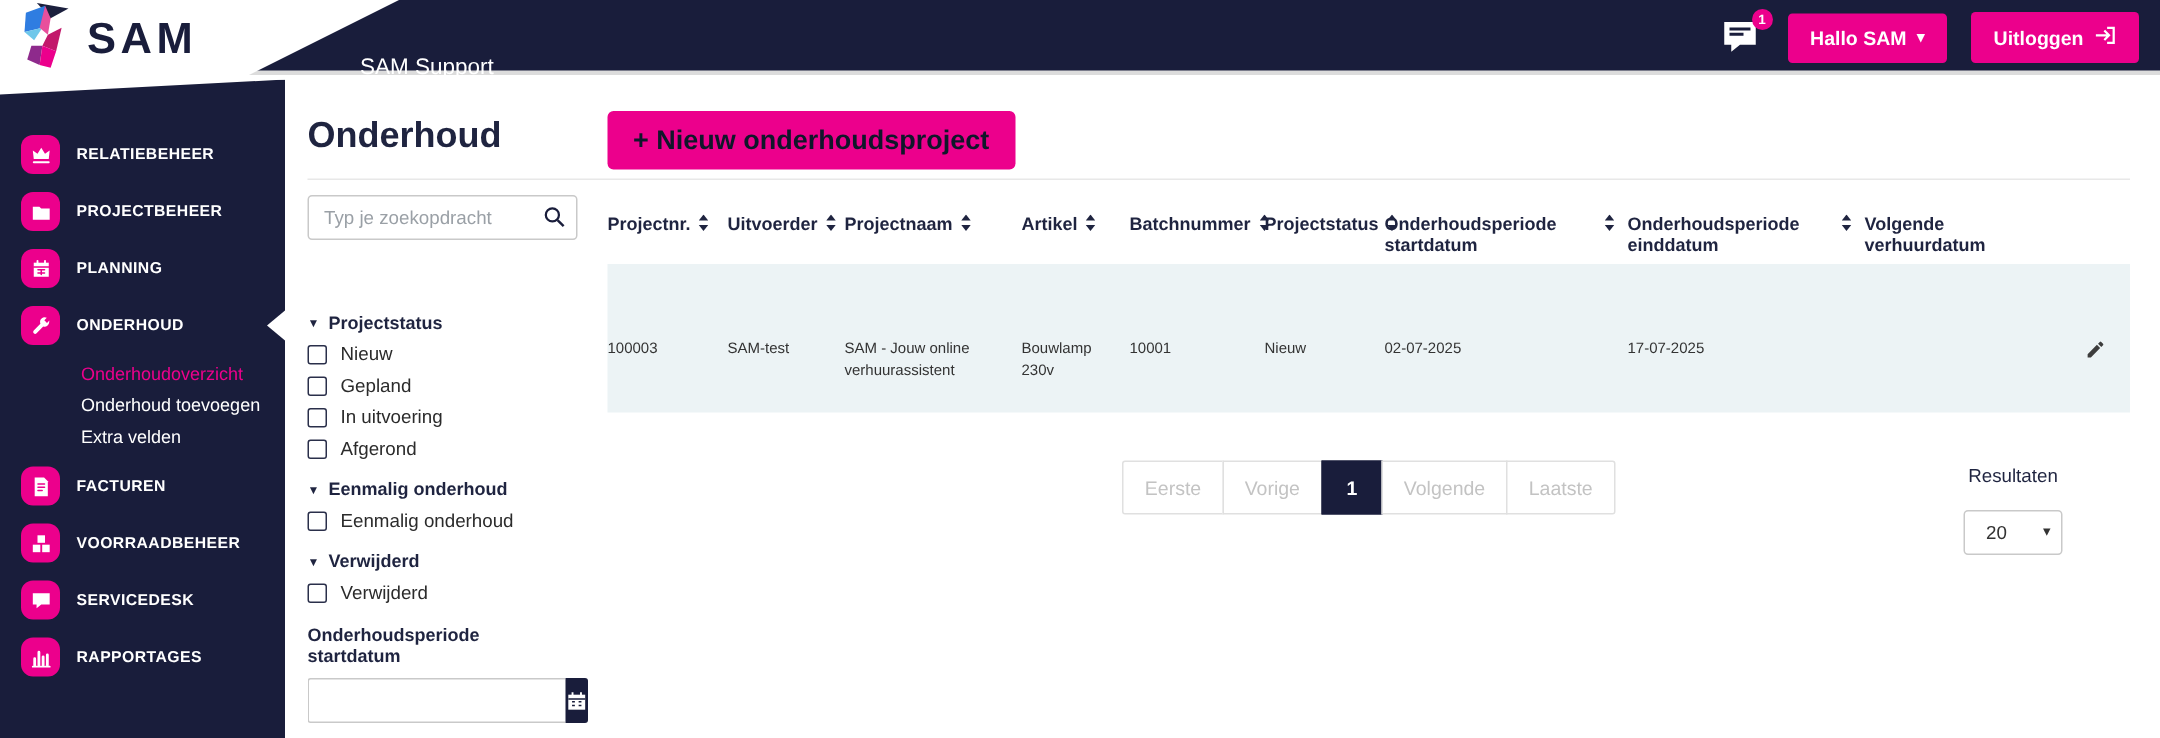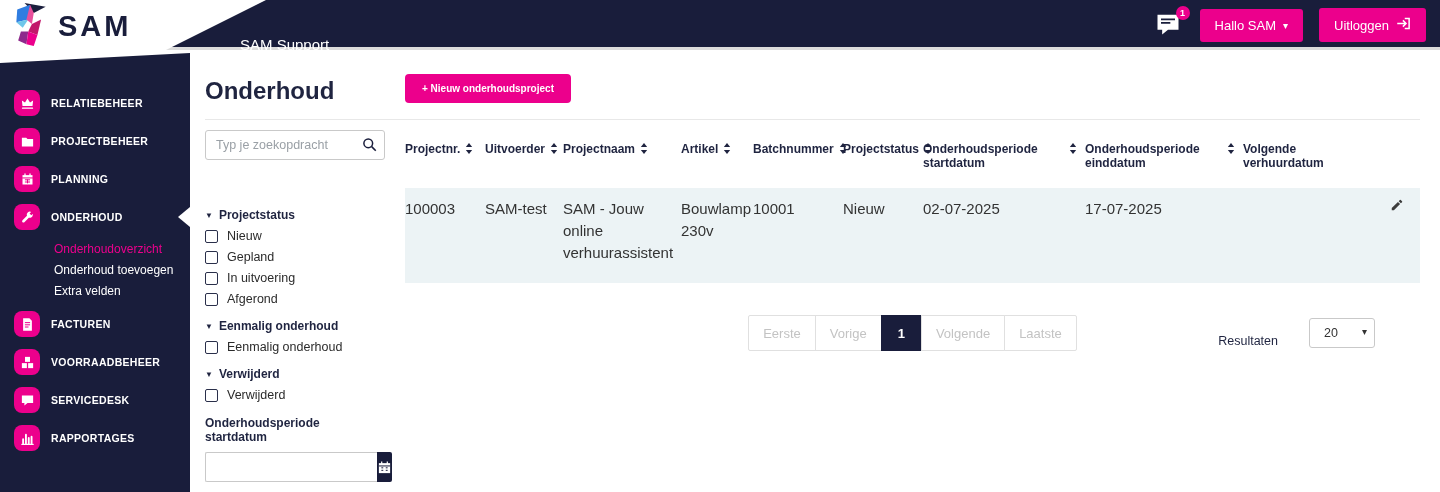--- a/index.html
+++ b/index.html
@@ -11,21 +11,21 @@
   .logo-plate { position:absolute; top:0; left:0; width:272px; height:53px; background:#fff;
     clip-path:polygon(0 0, 266px 0, 160px 53px, 0 53px);
     display:flex; align-items:center; padding-left:12px; gap:8px; z-index:12; }
   .logo-text { font-size:29px; font-weight:bold; letter-spacing:3px; color:#191d3b; }
   .support-label { position:absolute; left:240px; top:19px; color:#fff; font-size:15px; font-weight:normal;margin-top:17px; }
   .topbar-right { position:absolute; right:14px; top:0; height:50px; display:flex; align-items:center; gap:16px; }
   .chat-wrap { position:relative; width:30px; height:30px; cursor:pointer; }
   .chat-badge { position:absolute; top:-4px; right:-6px; min-width:14px; height:14px; border-radius:50%;
     background:#ec008c; color:#fff; font-size:9px; font-weight:bold; display:flex; align-items:center; justify-content:center; }
   .pill-btn { background:#ec008c; color:#fff; border:none; border-radius:3px; font-family:inherit;
-    font-size:13px; font-weight:normal; padding:9px 15px; cursor:pointer; display:flex; align-items:center; gap:7px; }
+    font-size:13px; font-weight:bold; padding:9px 15px; cursor:pointer; display:flex; align-items:center; gap:7px; }
   .caret { font-size:10px; }
 
   
   .sidebar { position:absolute; top:53px; left:0; width:190px; height:439px; background:#191d3b;
     clip-path:polygon(0 10px, 100% 0, 100% 100%, 0 100%); z-index:5; }
   .side-nav { margin-top:34px; }
   .side-item { position:relative; display:flex; align-items:center; gap:11px; padding:3px 0 3px 14px;
     margin-bottom:6px; cursor:pointer; }
   .side-icon { width:26px; height:26px; background:#ec008c; border-radius:8px; flex-shrink:0;
     display:flex; align-items:center; justify-content:center; }
@@ -34,22 +34,22 @@
   .side-item.active::after { content:""; position:absolute; right:0; top:50%; transform:translateY(-50%);
     border-top:10px solid transparent; border-bottom:10px solid transparent; border-right:12px solid #fff; }
   .side-sub { padding:0 0 2px 54px; margin-bottom:4px; }
   .side-sub-item { color:#fff; font-size:12px; line-height:21px; cursor:pointer; }
   .side-sub-item.active { color:#ec008c; }
 
   
   .main { position:absolute; left:190px; top:53px; right:0; bottom:0; background:#fff; padding:0 20px 0 15px; }
   .title-row { position:relative; margin-top:24px; height:34px; }
   .page-title { font-size:24px; font-weight:bold; color:#1f2440; }
-  .new-btn { position:absolute; left:200px; top:-3px; background:#ec008c; color:#ffffff; border:none; border-radius:4px;
-    font-family:inherit; font-size:10px; font-weight:bold; padding:9px 17px; cursor:pointer; }
+  .new-btn { position:absolute; left:200px; top:-3px; background:#ec008c; color:#0f172a; border:none; border-radius:4px;
+    font-family:inherit; font-size:18px; font-weight:bold; padding:9px 17px; cursor:pointer; }
   .divider { border-bottom:1px solid #e8e8e8; margin-top:8px; }
 
   .cols { display:flex; gap:20px; margin-top:10px; }
   .filter-col { width:180px; flex-shrink:0; }
   .search-wrap { position:relative; }
   .search-input { width:100%; height:30px; border:1px solid #c9c9c9; border-radius:3px; padding:6px 28px 6px 10px;
     font-family:inherit; font-size:12.5px; color:#333; }
   .search-input::placeholder { color:#9aa0a6; }
   .search-icon { position:absolute; right:8px; top:7px; }
 
@@ -64,34 +64,34 @@
   .date-label { font-size:12px; font-weight:bold; color:#1f2440; margin:14px 0 8px; }
   .date-row { display:flex; }
   .date-input { flex:1; height:30px; border:1px solid #c9c9c9; border-right:none; border-radius:2px 0 0 2px;
     font-family:inherit; font-size:12px; padding:0 8px; }
   .date-btn { width:30px; height:30px; background:#191d3b; border:none; border-radius:0 2px 2px 0;
     display:flex; align-items:center; justify-content:center; cursor:pointer; }
 
   
   .table-col { flex:1; min-width:0; }
   .tgrid { display:grid; grid-template-columns:80px 78px 118px 72px 90px 80px 162px 158px 130px 1fr; }
-  .th { font-size:12px; font-weight:bold; color:#1f2440; padding:12px 8px 18px 0; display:flex; align-items:flex-start; gap:5px; cursor:pointer; }
+  .th { font-size:12px; font-weight:bold; color:#1f2440; padding:12px 8px 6px 0; display:flex; align-items:flex-start; gap:5px; cursor:pointer; }
   .sort-ic { margin-top:1px; flex-shrink:0; }
   .trow { background:#ecf3f5; }
-  .td { font-size:15px; color:#333; padding:10px 10px 20px 0; line-height:1.45; }
+  .td { font-size:10px; color:#333; padding:10px 10px 20px 0; line-height:1.45;margin-top:40px; }
   .td.edit-cell { display:flex; justify-content:center; padding-right:0; cursor:pointer; }
 
   .pag-row { position:relative; margin-top:32px; height:36px; display:flex; justify-content:center; }
   .pag-group { display:flex; }
   .page-btn { background:#fff; border:1px solid #e0e0e0; color:#c3c3c3; font-family:inherit; font-size:13px;
     padding:9px 14px; margin-left:-1px; cursor:pointer; }
   .page-btn:first-child { margin-left:0; border-radius:2px 0 0 2px; }
   .page-btn:last-child { border-radius:0 2px 2px 0; }
   .page-btn.active { background:#191d3b; border-color:#191d3b; color:#fff; font-weight:bold; padding:9px 16px; }
-  .results-wrap { position:absolute; right:45px; top:3px; display:flex; align-items:flex-end; gap:31px; }
+  .results-wrap { position:absolute; right:45px; top:3px; display:flex; align-items:center; gap:16px;flex-direction:column; }
   .results-label { font-size:12.5px; color:#1f2440; }
   .sel-wrap { position:relative; }
   .results-select { width:66px; height:30px; border:1px solid #c9c9c9; border-radius:3px; background:#fff;
     font-family:inherit; font-size:12.5px; color:#333; padding-left:14px; appearance:none; -webkit-appearance:none; cursor:pointer; }
   .sel-chev { position:absolute; right:8px; top:8px; font-size:10px; color:#333; pointer-events:none; }
 </style>
 </head>
 <body>
 
 <div class="topbar">

